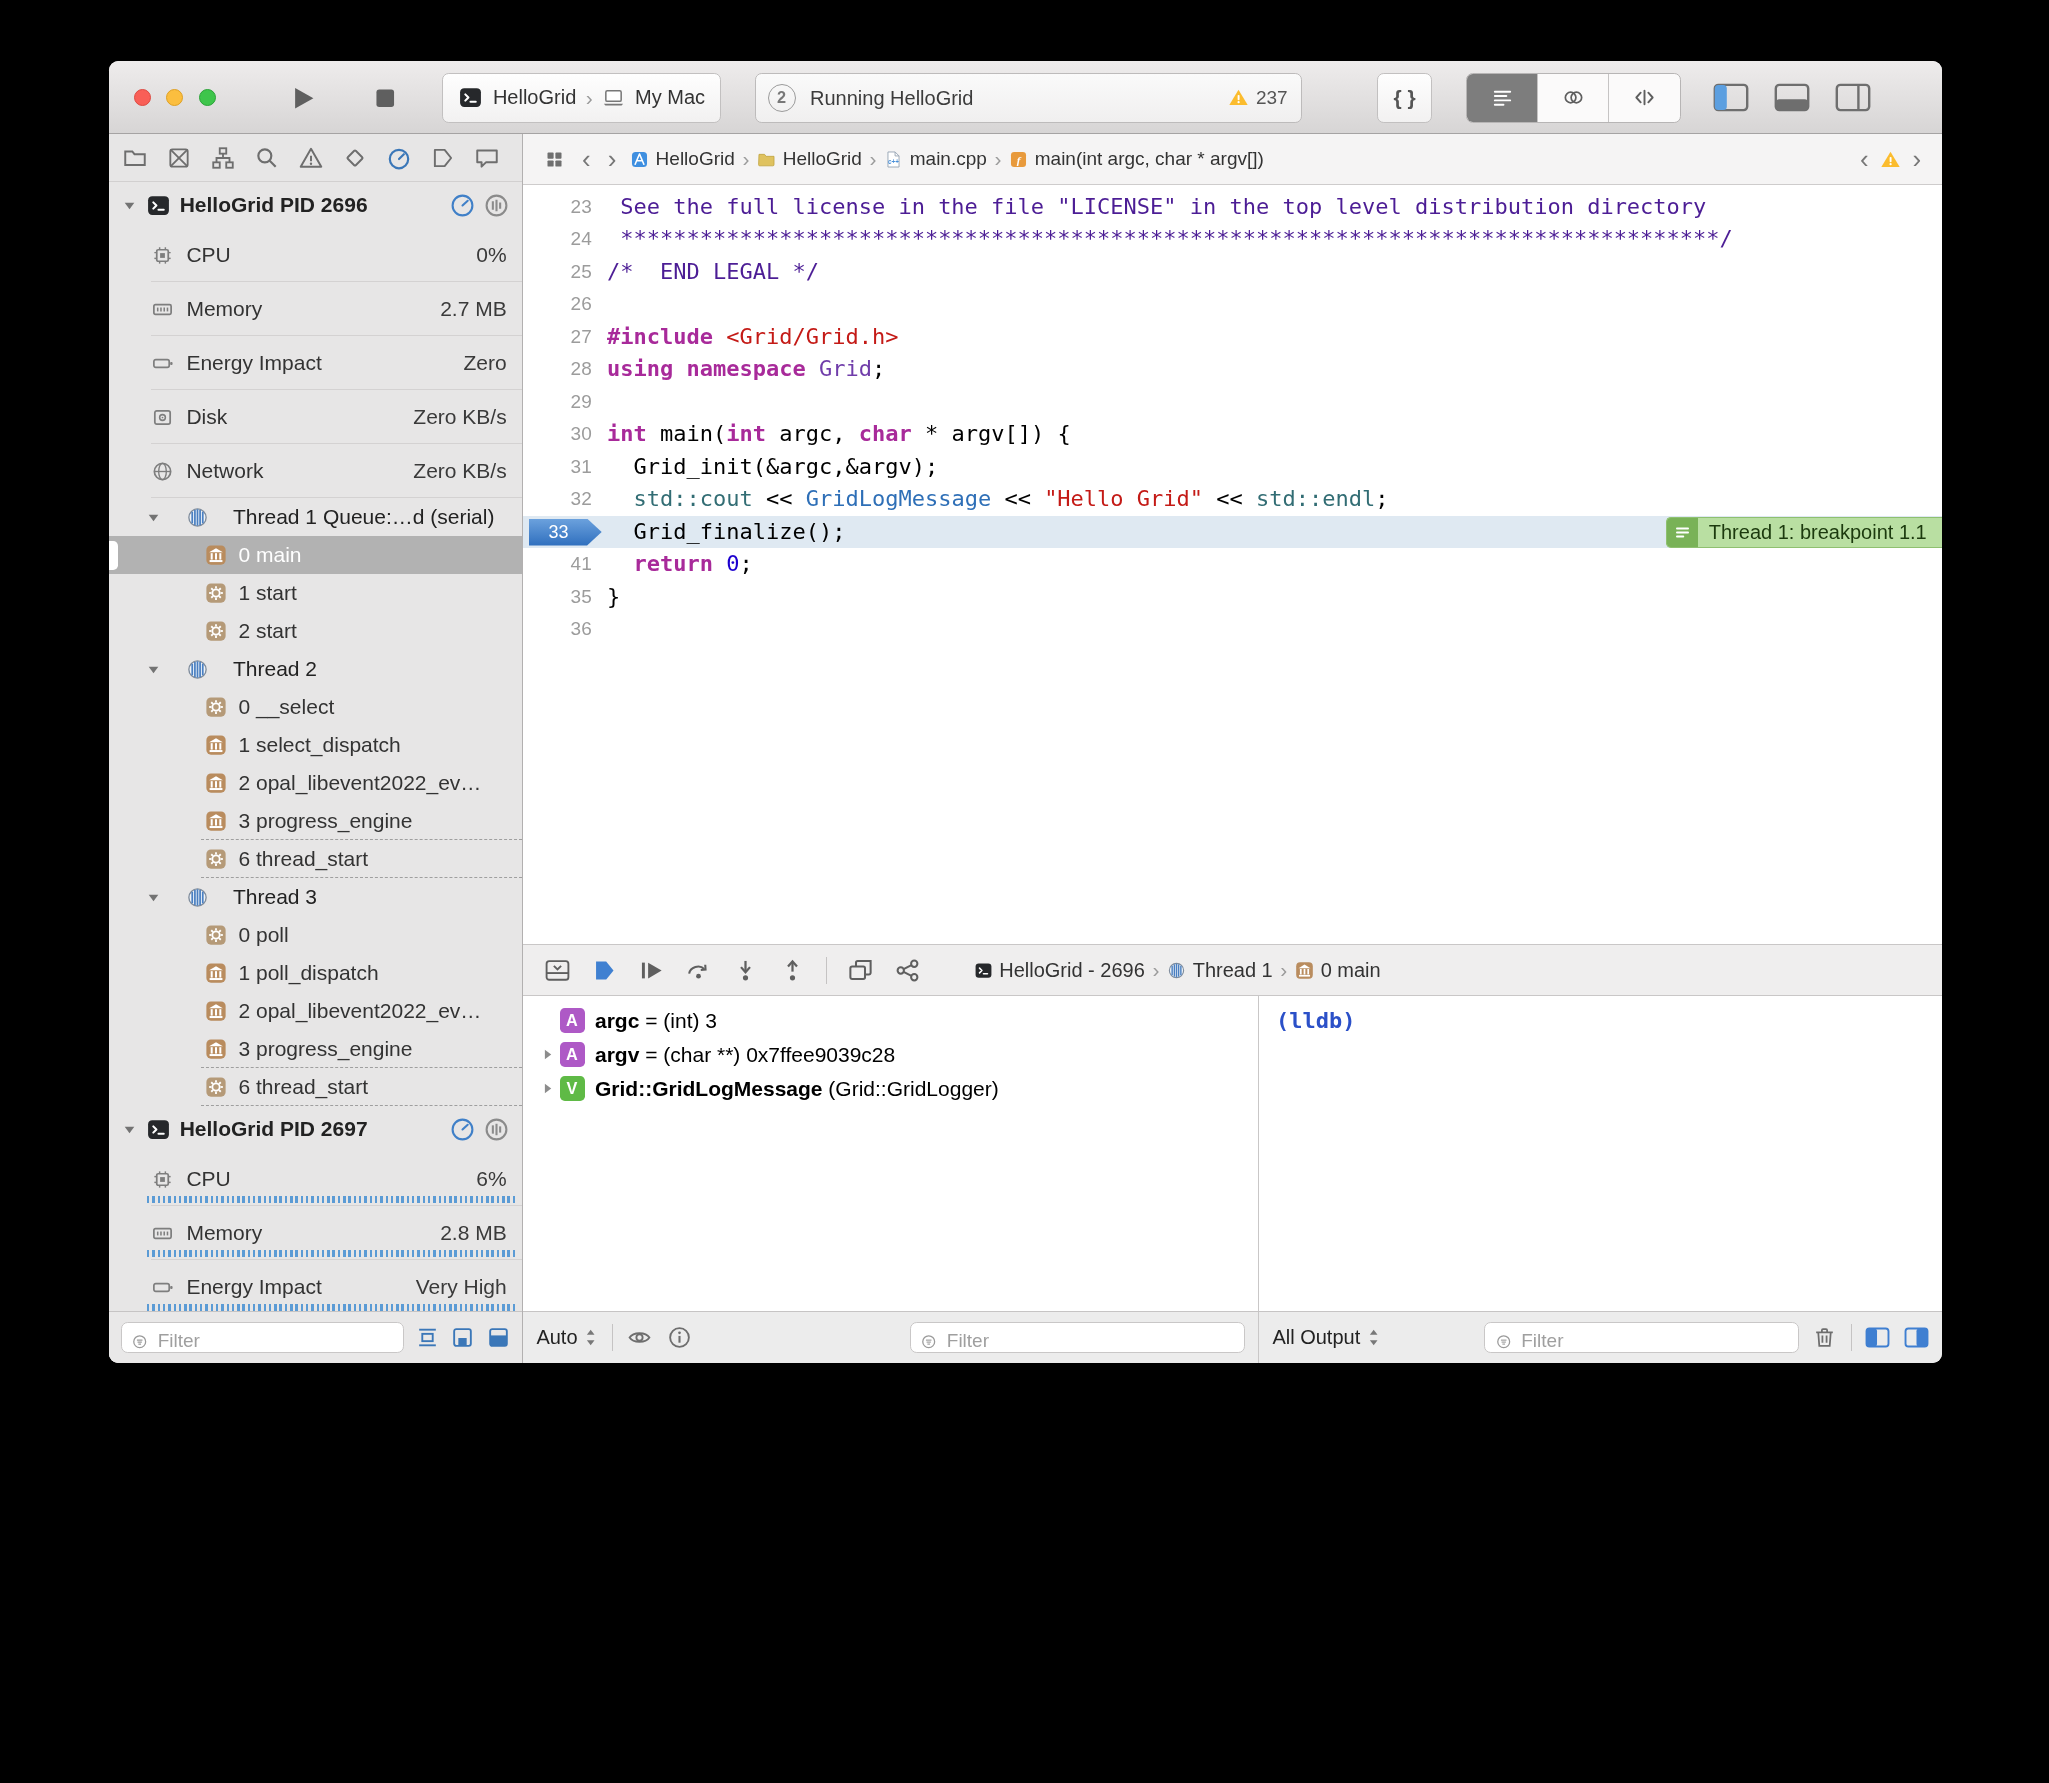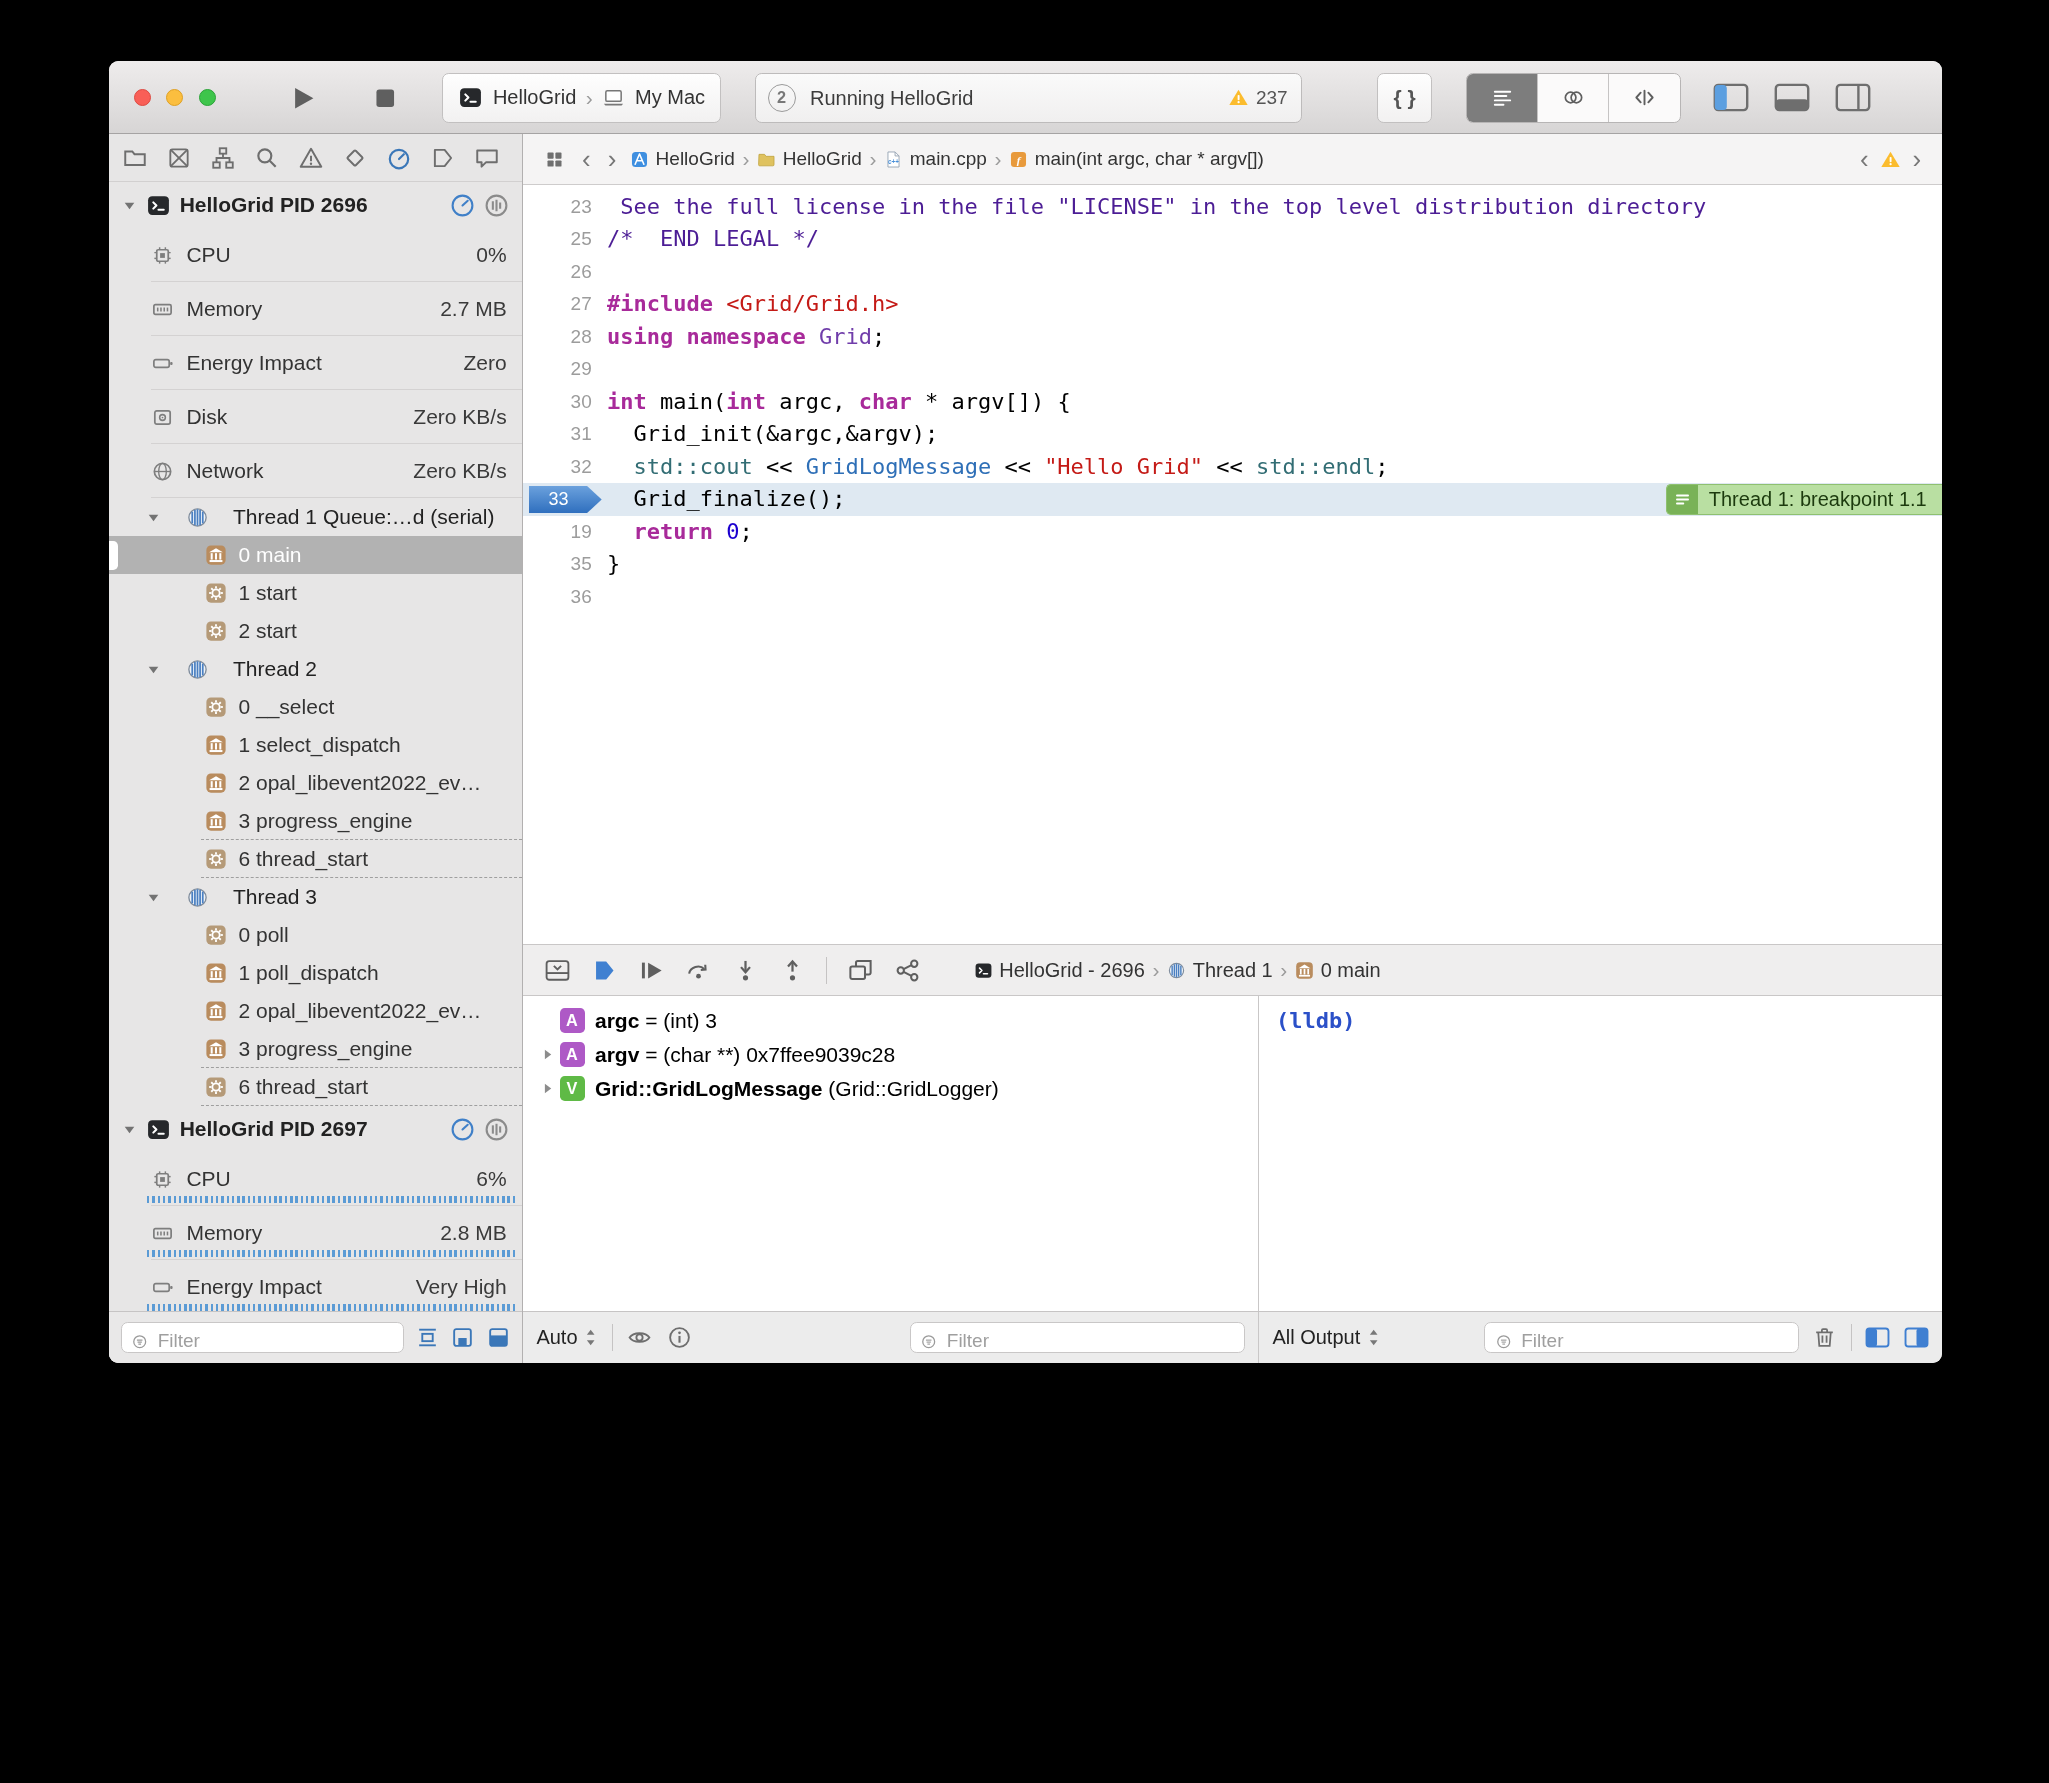--- a/index.html
+++ b/index.html
@@ -872,34 +872,35 @@
                   <circle cx="12.1" cy="17.3" r="1.3" fill="#fff"></circle>
                 </svg>
               </span>
             <button class="jb-btn">›</button>
           </span>
         </div>
 
         <div class="editor">
             <div id="editor-lines">
               <div class="code-line"><span class="gutter">23</span><span class="code"><span class="c-comment"> See the full license in the file "LICENSE" in the top level distribution directory</span></span></div>
+              <div class="code-line"><span class="gutter">24</span><span class="code"><span class="c-comment"> ***********************************************************************************/</span></span></div>
               <div class="code-line"><span class="gutter">25</span><span class="code"><span class="c-comment">/*  END LEGAL */</span></span></div>
               <div class="code-line"><span class="gutter">26</span><span class="code"></span></div>
               <div class="code-line"><span class="gutter">27</span><span class="code"><span class="c-kw">#include</span><span class="c-plain"> </span><span class="c-str">&lt;Grid/Grid.h&gt;</span></span></div>
               <div class="code-line"><span class="gutter">28</span><span class="code"><span class="c-kw">using</span><span class="c-plain"> </span><span class="c-kw">namespace</span><span class="c-plain"> </span><span class="c-type">Grid</span><span class="c-plain">;</span></span></div>
               <div class="code-line"><span class="gutter">29</span><span class="code"></span></div>
               <div class="code-line"><span class="gutter">30</span><span class="code"><span class="c-kw">int</span><span class="c-plain"> main(</span><span class="c-kw">int</span><span class="c-plain"> argc, </span><span class="c-kw">char</span><span class="c-plain"> * argv[]) {</span></span></div>
               <div class="code-line"><span class="gutter">31</span><span class="code"><span class="c-plain">  Grid_init(&amp;argc,&amp;argv);</span></span></div>
               <div class="code-line"><span class="gutter">32</span><span class="code"><span class="c-plain">  </span><span class="c-std">std::cout</span><span class="c-plain"> &lt;&lt; </span><span class="c-gvar">GridLogMessage</span><span class="c-plain"> &lt;&lt; </span><span class="c-str">"Hello Grid"</span><span class="c-plain"> &lt;&lt; </span><span class="c-std">std::endl</span><span class="c-plain">;</span></span></div>
               <div class="code-line hl"><span class="gutter"><span class="bp-badge">33</span></span><span class="code"><span class="c-plain">  Grid_finalize();</span></span><span class="annotation"><span class="ann-icon"><svg viewBox="0 0 24 24" width="19" height="19" stroke="#fff" stroke-width="2.4" stroke-linecap="round">
                       <line x1="5" y1="7" x2="19" y2="7"></line>
                       <line x1="5" y1="12" x2="19" y2="12"></line>
                       <line x1="5" y1="17" x2="13" y2="17"></line>
                     </svg></span><span>Thread 1: breakpoint 1.1</span></span></div>
-              <div class="code-line"><span class="gutter">19</span><span class="code"><span class="c-plain">  </span><span class="c-kw">return</span><span class="c-plain"> </span><span class="c-num">0</span><span class="c-plain">;</span></span></div>
+              <div class="code-line"><span class="gutter">41</span><span class="code"><span class="c-plain">  </span><span class="c-kw">return</span><span class="c-plain"> </span><span class="c-num">0</span><span class="c-plain">;</span></span></div>
               <div class="code-line"><span class="gutter">35</span><span class="code"><span class="c-plain">}</span></span></div>
               <div class="code-line"><span class="gutter">36</span><span class="code"></span></div>
             </div>
           </div>
 
         <div class="debugbar">
           <button class="db-btn">
             <svg viewBox="0 0 26 24" fill="none" stroke="#5f5f5f" stroke-width="1.8">
                 <rect x="2.5" y="3" width="21" height="18" rx="2.5"></rect>
                 <line x1="2.5" y1="14.5" x2="23.5" y2="14.5"></line>

